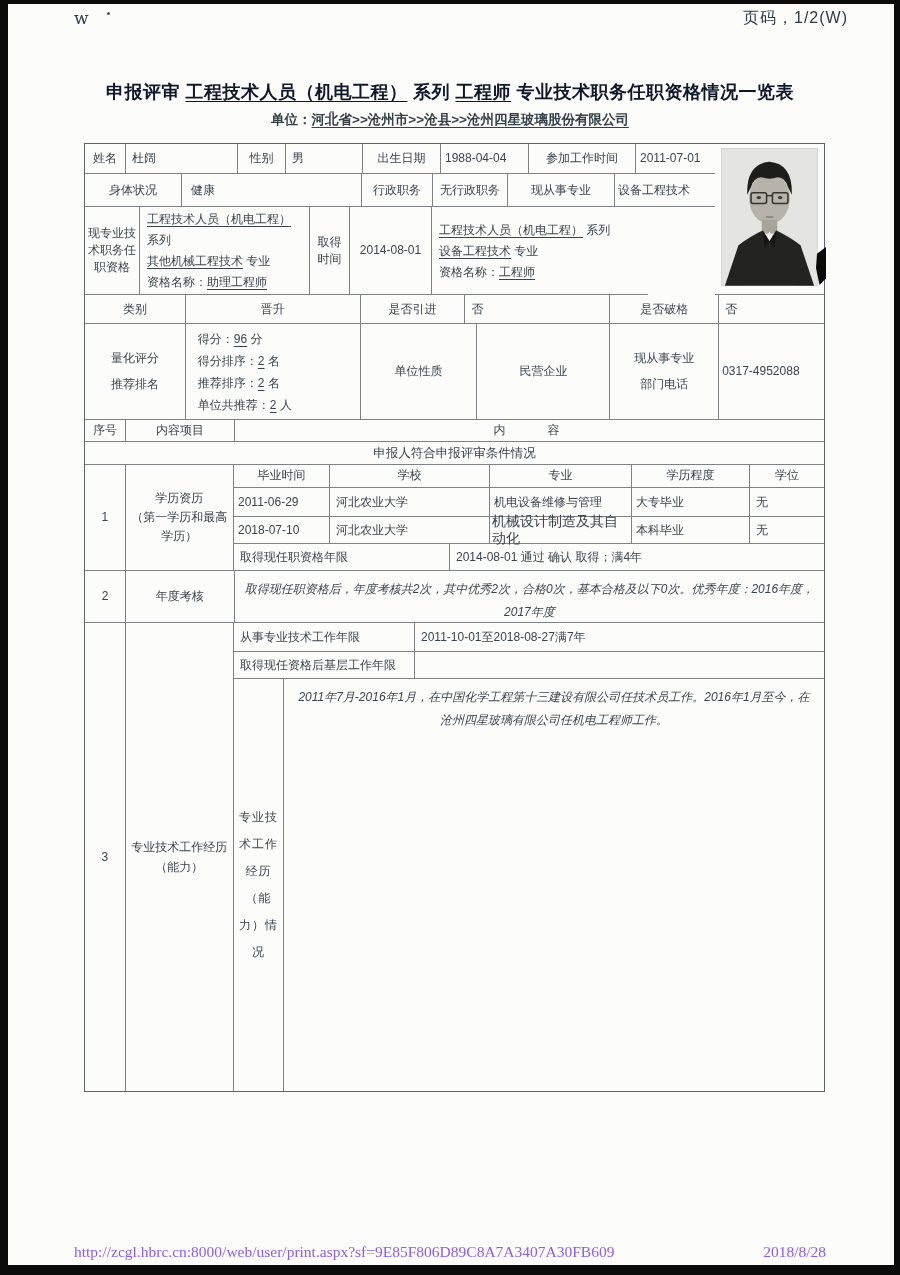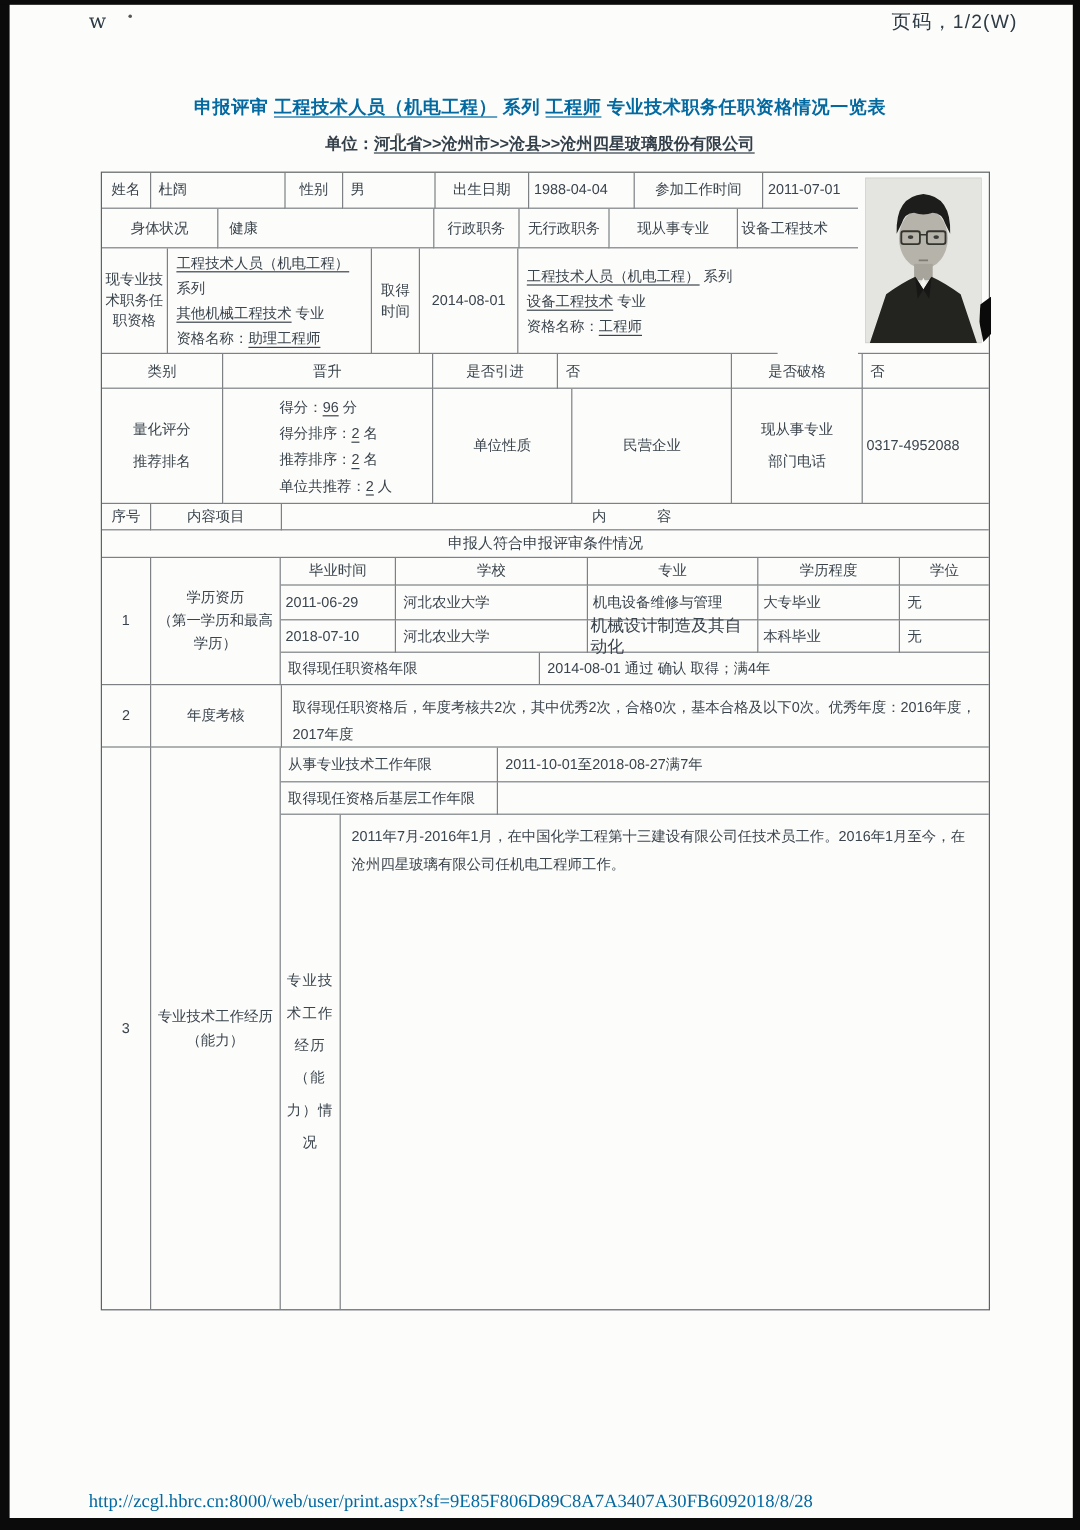--- a/index.html
+++ b/index.html
@@ -19,52 +19,52 @@
   .frame-left{position:absolute;left:0;top:0;width:8px;height:1275px;background:var(--frame);}
   .frame-top{position:absolute;left:0;top:0;width:900px;height:4px;background:var(--frame);}
   .frame-right{position:absolute;right:0;top:0;width:6px;height:1275px;background:var(--frame);}
   .frame-bottom{position:absolute;left:0;bottom:0;width:900px;height:10px;background:var(--frame);}
 
   .corner-w{position:absolute;left:74px;top:8px;font-family:"DejaVu Serif",serif;font-size:17px;color:#2e3a44;}
   .speck1{position:absolute;left:107px;top:12px;width:3px;height:3px;background:#555;border-radius:50%;}
   .speck2{position:absolute;left:330px;top:111px;width:4px;height:2px;background:#999;}
   .page-no{position:absolute;right:52px;top:8px;font-size:16px;color:#2e3a44;letter-spacing:1px;}
 
-  .doc-title{position:absolute;left:0;top:80px;width:100%;text-align:center;font-size:15px;font-weight:bold;color:#0369a1;letter-spacing:0.5px;}
+  .doc-title{position:absolute;left:0;top:80px;width:100%;text-align:center;font-size:18px;font-weight:bold;color:#0f172a;letter-spacing:0.5px;}
   .doc-title .ul{ text-decoration:underline;text-underline-offset:3px;}
   .unit-line{position:absolute;left:0;top:111px;width:100%;text-align:center;font-size:13.5px;font-weight:bold;color:#333f49;}
   .unit-line .ul{text-decoration:underline;text-underline-offset:3px;}
 
   
   .tbl{position:absolute;left:84px;top:143px;width:741px;border:1px solid var(--bc-dark);box-sizing:border-box;background:#fcfcfa;}
   .row{display:flex;}
   .col{display:flex;flex-direction:column;}
   .cell{
     box-sizing:border-box;display:flex;align-items:center;justify-content:center;
     border-right:1px solid var(--bc);border-bottom:1px solid var(--bc);
     font-size:12px;color:var(--ink);text-align:center;line-height:17px;
   }
   .cell.l{justify-content:flex-start;text-align:left;padding-left:6px;}
   .cell.stack{flex-direction:column;align-items:stretch;justify-content:flex-start;padding:0;}
-  .cell.para{align-items:flex-start;justify-content:flex-start;text-align:left;padding:7px 9px;line-height:23px;}
+  .cell.para{align-items:flex-start;justify-content:flex-start;text-align:center;padding:7px 9px;line-height:23px;font-style:italic;}
   .nbr{border-right:none !important;}
   .nbb{border-bottom:none !important;}
   .ul{text-decoration:underline;text-underline-offset:3px;}
   .lines{display:flex;flex-direction:column;align-items:flex-start;gap:4px;padding:6px 0 6px 12px;}
-  .lines .ln{line-height:18px;margin-left:35px;}
+  .lines .ln{line-height:18px;}
   .qual-lines{display:flex;flex-direction:column;justify-content:center;gap:3px;padding-left:7px;text-align:left;line-height:18px;}
   .vcenter2{display:flex;flex-direction:column;gap:9px;align-items:center;}
 
   .photo-cell{width:110px;align-items:flex-start;justify-content:center;padding-top:4px;}
   .photo-svg{display:block;}
   .blob{position:absolute;left:816px;top:247px;width:10px;height:38px;background:#0a0a0a;
         clip-path:polygon(100% 0,10% 18%,0 55%,35% 100%,100% 82%);}
 
-  .footer{position:absolute;left:74px;top:1243px;width:752px;display:flex;
-          font-family:"Liberation Serif",serif;font-size:15.5px;color:#0369a1;}
+  .footer{position:absolute;left:74px;top:1243px;width:752px;display:flex;justify-content:space-between;
+          font-family:"Liberation Serif",serif;font-size:15.5px;color:#8b5cf6;}
   .vertical-label{line-height:27px;letter-spacing:1px;}
 </style>
 </head>
 <body>
 
 <div class="page">
 
   <div class="frame-left"></div>
   <div class="frame-top"></div>
   <div class="frame-right"></div>

